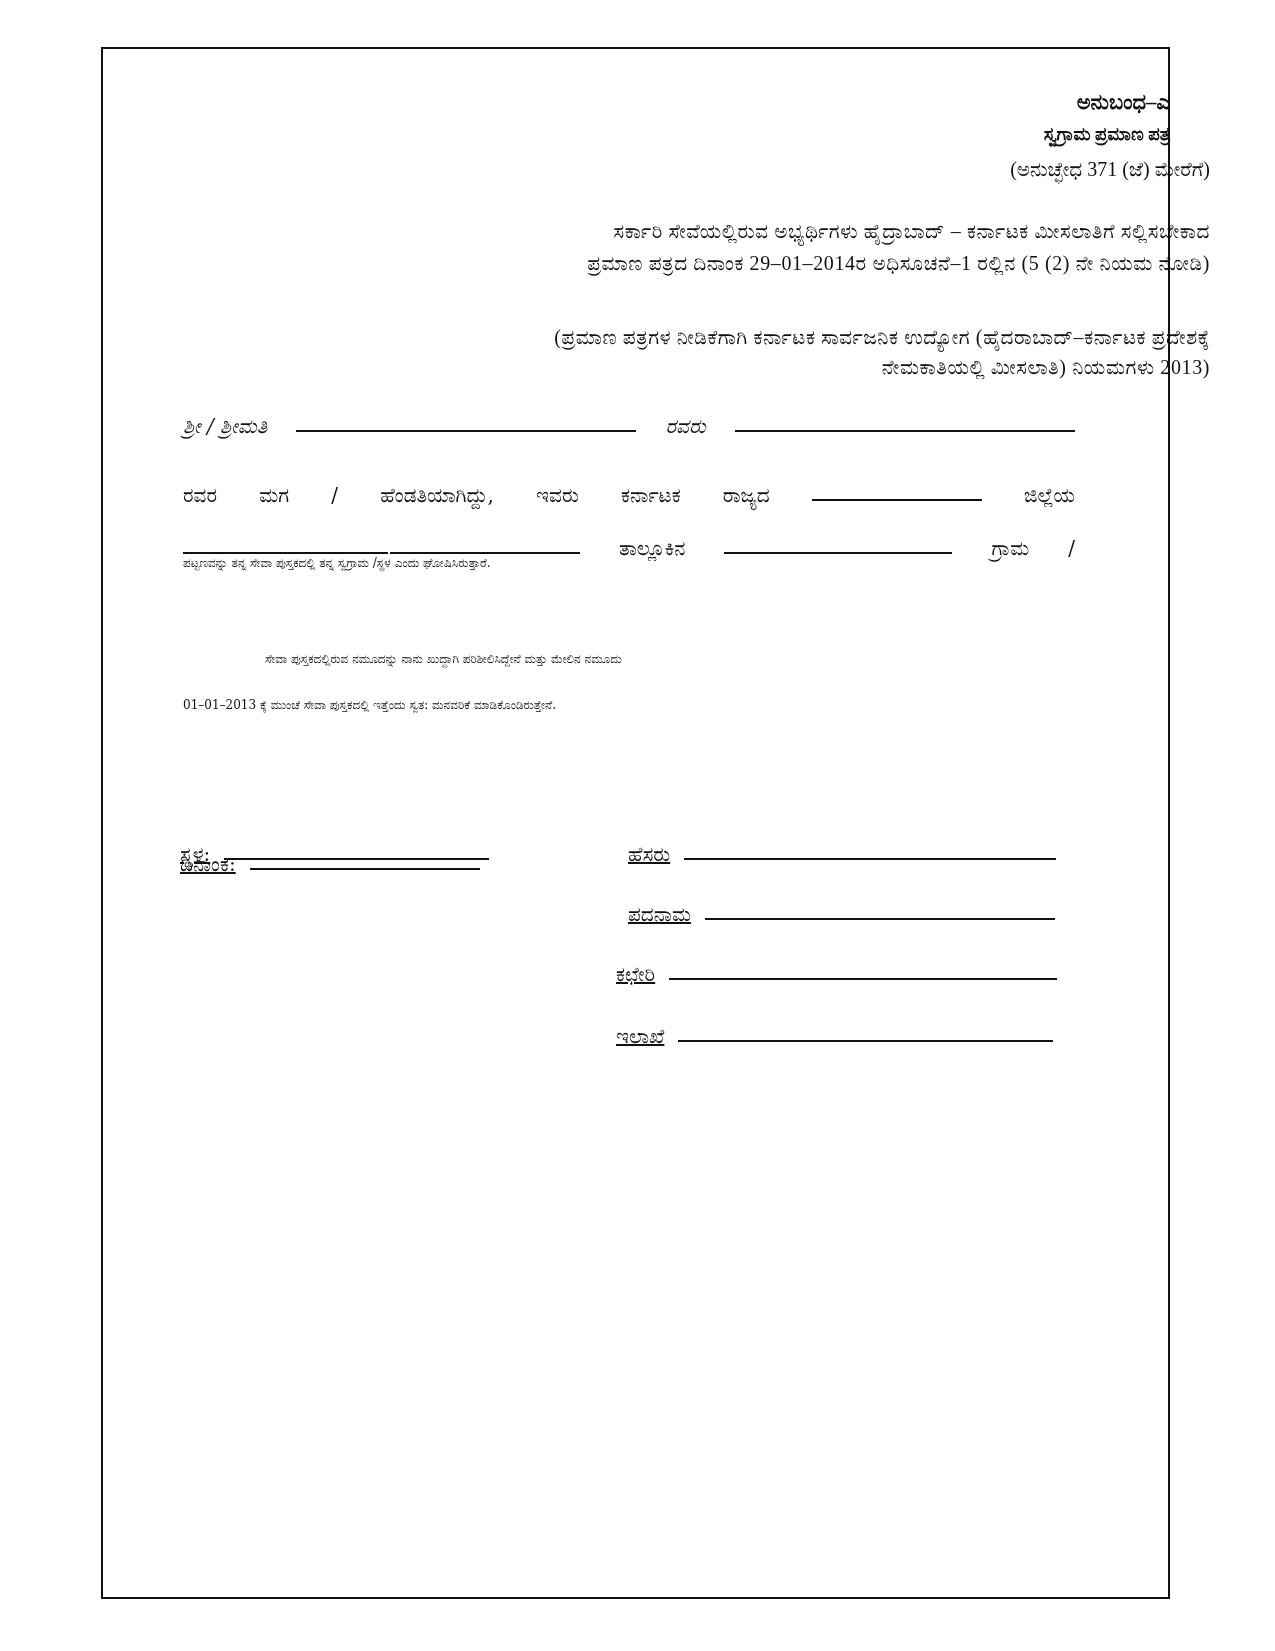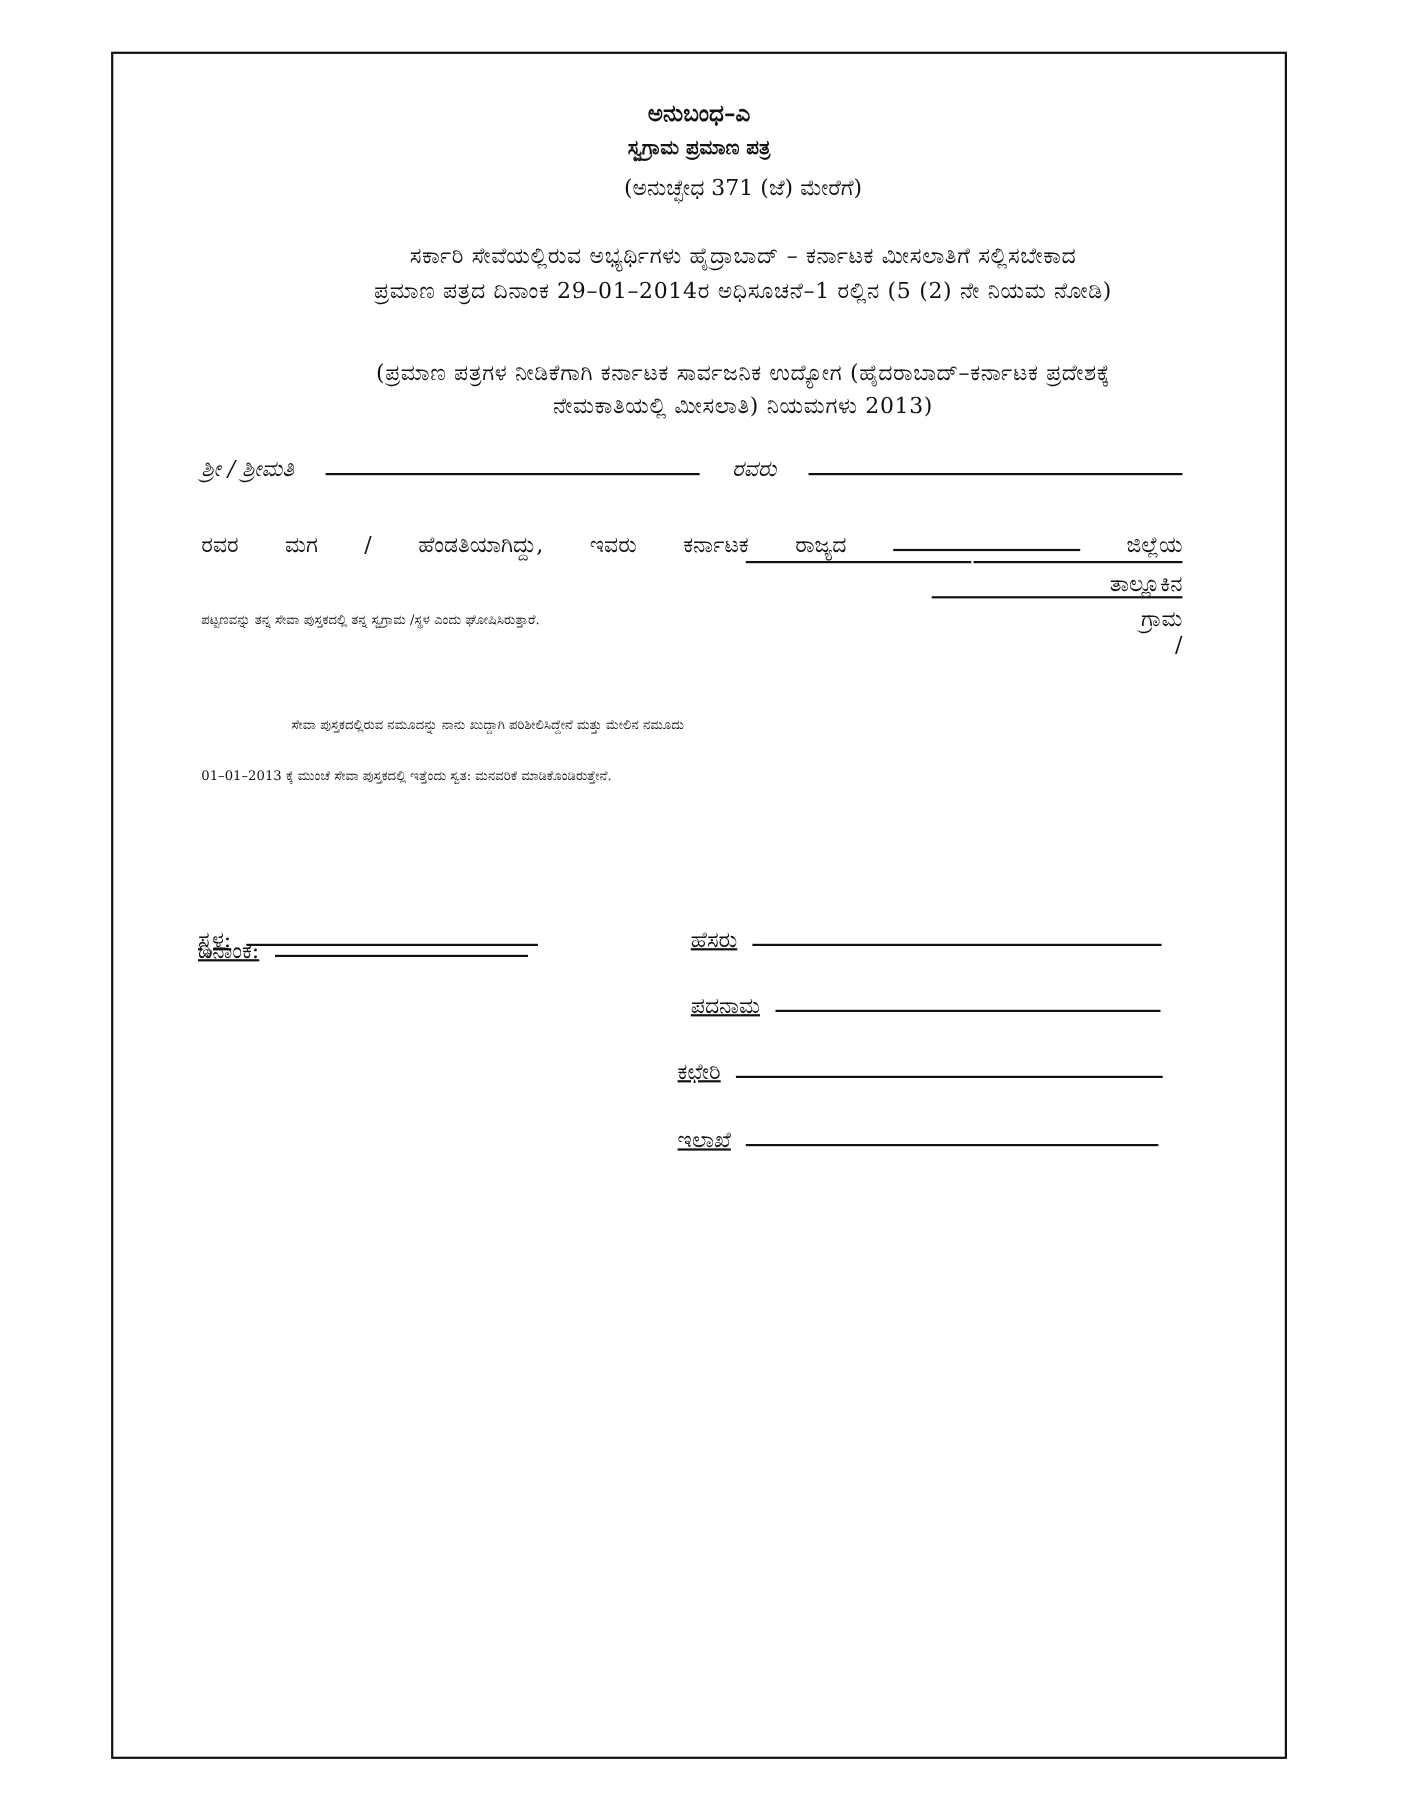--- a/index.html
+++ b/index.html
@@ -1,21 +1,21 @@
 <!DOCTYPE html>
 <html><head>
 <meta charset="utf-8">
 <style>
   html, body { margin: 0; padding: 0; background: #ffffff; }
   body { width: 1275px; height: 1651px; position: relative; overflow: hidden;
          font-family: "DejaVu Serif", "Liberation Serif", serif; color: #111; }
   .page-border { position: absolute; left: 101px; top: 47px; width: 1069px; height: 1552px;
                  border: 2px solid #111; box-sizing: border-box; }
   .abs { position: absolute; }
-  .center { left: 101px; width: 1069px; text-align: center; }
+  .center { left: 101px; width: 1069px; text-align: right; font-family: Liberation Serif, serif; }
   .title { top: 90px; font-size: 21px; font-weight: bold; }
   .subtitle { top: 124px; font-size: 18px; font-weight: bold; }
   .ref { top: 158px; font-size: 20px; padding-left: 40px; }
   .para { font-size: 20px; letter-spacing: 0.6px; margin-left: 40px; }
   .line { position: absolute; left: 183px; width: 892px; font-size: 20px; display: flex;
           align-items: flex-end; justify-content: space-between; }
   .blank { display: inline-block; border-bottom: 2px solid #111; height: 0; margin-bottom: 6px; }
   .lbl { white-space: nowrap; }
   .decl { position: absolute; left: 183px; width: 892px; font-size: 12px; white-space: nowrap; }
   .sig-row { position: absolute; font-size: 20px; display: flex; align-items: flex-end; text-decoration: underline; }
@@ -48,21 +48,21 @@
   <span class="lbl">ಮಗ</span>
   <span class="lbl">/</span>
   <span class="lbl">ಹೆಂಡತಿಯಾಗಿದ್ದು,</span>
   <span class="lbl">ಇವರು</span>
   <span class="lbl">ಕರ್ನಾಟಕ</span>
   <span class="lbl">ರಾಜ್ಯದ</span>
   <span class="blank" style="width:170px;"></span>
   <span class="lbl">ಜಿಲ್ಲೆಯ</span>
 </div>
 
-<div class="line" style="top:510px;flex-direction:column;">
+<div class="line" style="top:536px;">
   <span style="display:flex;">
     <span class="blank" style="width:205px;"></span>
     <span class="blank" style="width:190px; margin-left:2px;"></span>
   </span>
   <span class="lbl">ತಾಲ್ಲೂಕಿನ</span>
   <span class="blank" style="width:228px;"></span>
   <span class="lbl">ಗ್ರಾಮ</span>
   <span class="lbl">/</span>
 </div>
 

